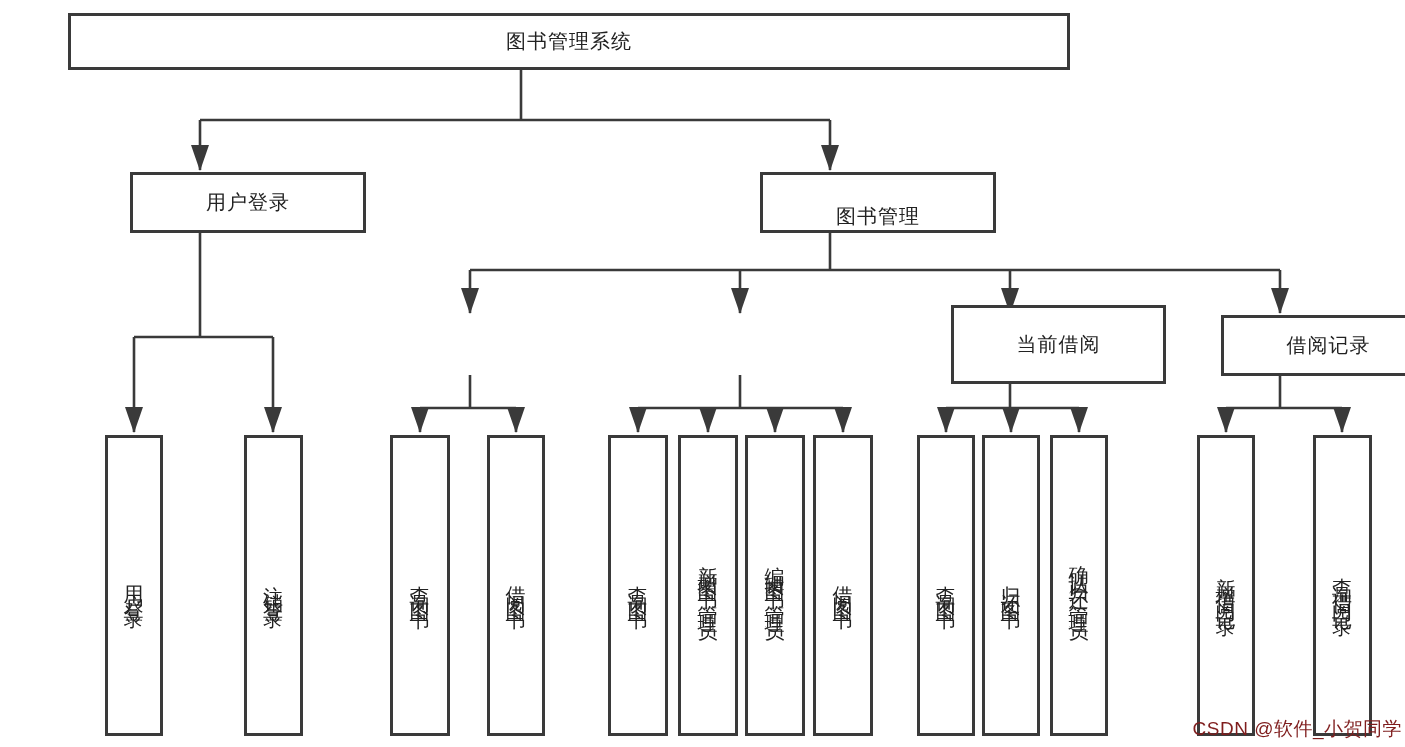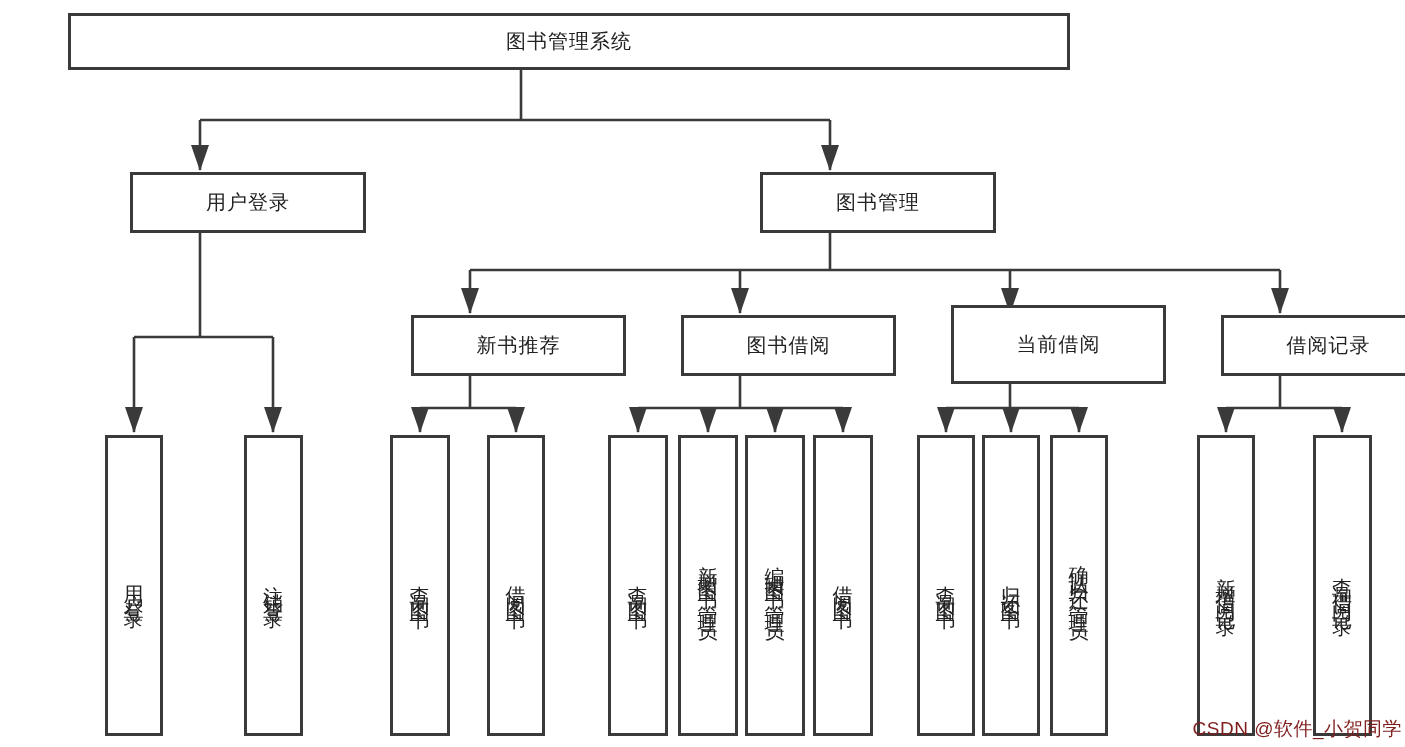--- a/index.html
+++ b/index.html
@@ -26,21 +26,21 @@
     writing-mode:vertical-rl;
     text-orientation:mixed;
     font-size:20px;
     letter-spacing:8px;
     line-height:1;
     white-space:nowrap;
   }
   
   #n-root        {left:20px;  top:13px;  width:1002px;height:57px;}
   #n-user-login  {left:82px;  top:172px; width:236px; height:61px;}
-  #n-book-mgmt   {left:712px; top:172px; width:236px; height:61px;}
+  #n-book-mgmt   {left:712px; top:172px; width:236px; height:61px;align-items:flex-end;}
   #n-new-book    {left:363px; top:315px; width:215px; height:61px;}
   #n-book-borrow {left:633px; top:315px; width:215px; height:61px;}
   #n-current     {left:903px; top:305px; width:215px; height:79px;}
   #n-record      {left:1173px;top:315px; width:215px; height:61px;}
   
   #l-login {left:105px;width:58px;}
   #l-logout{left:244px;width:59px;}
   #l-nb-q  {left:390px;width:60px;}
   #l-nb-b  {left:487px;width:58px;}
   #l-bb-q  {left:608px;width:60px;}
@@ -120,26 +120,20 @@
     <span>图书管理系统</span>
   </div>
 
   <div class="hbox" id="n-user-login">
     <span>用户登录</span>
   </div>
   <div class="hbox" id="n-book-mgmt">
     <span>图书管理</span>
   </div>
 
-  <div class="hbox" id="n-new-book">
-    <span>新书推荐</span>
-  </div>
-  <div class="hbox" id="n-book-borrow">
-    <span>图书借阅</span>
-  </div>
   <div class="hbox" id="n-current">
     <span>当前借阅</span>
   </div>
   <div class="hbox" id="n-record">
     <span>借阅记录</span>
   </div>
 
   <div class="vbox" id="l-login">
     <span class="vtext">用户登录</span>
   </div>

